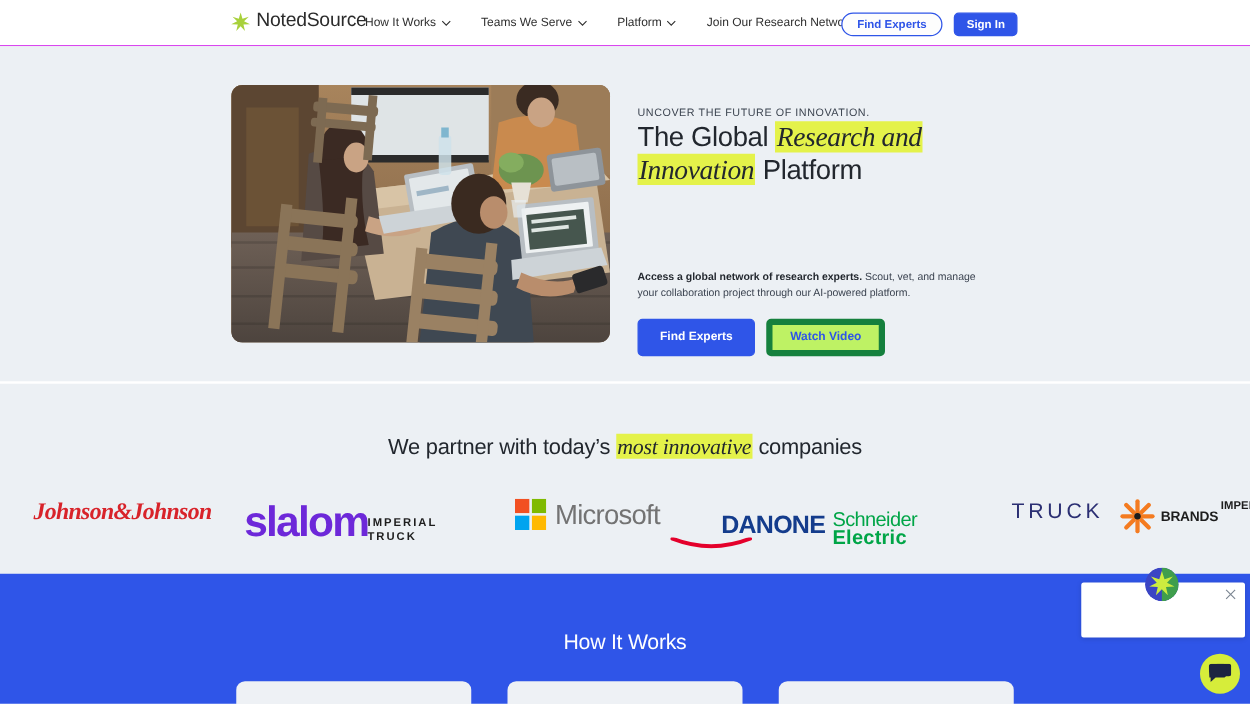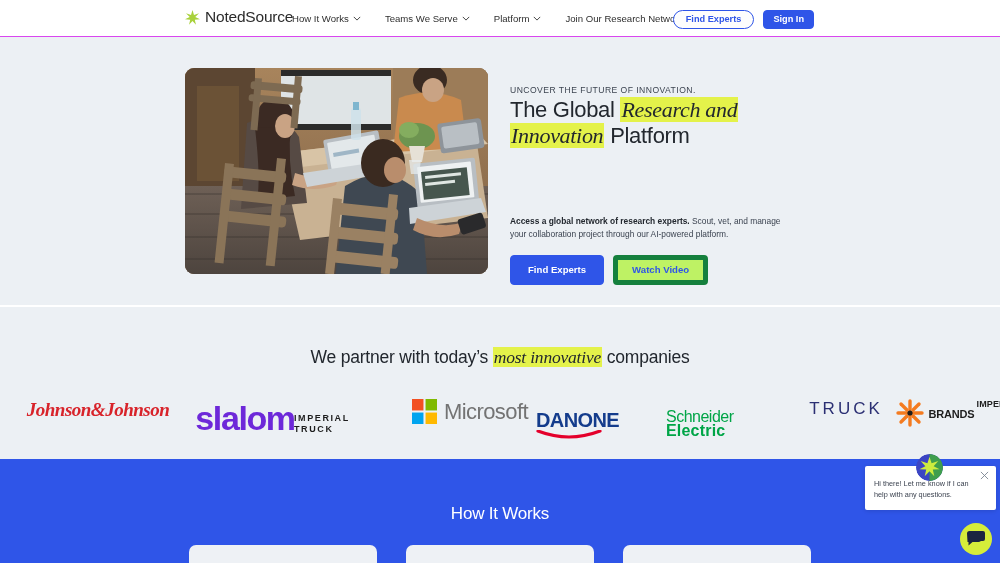--- a/index.html
+++ b/index.html
@@ -349,21 +349,21 @@
       <svg width="25" height="25" viewBox="0 0 24 24">
         <rect x="0" y="0" width="11" height="11" fill="#f25022"></rect>
         <rect x="13" y="0" width="11" height="11" fill="#7fba00"></rect>
         <rect x="0" y="13" width="11" height="11" fill="#00a4ef"></rect>
         <rect x="13" y="13" width="11" height="11" fill="#ffb900"></rect>
       </svg>
       <span style="font-size:22px;color:#737373;letter-spacing:-0.6px;">Microsoft</span>
     </div>
 
     <div class="logo-cell" style="width:130px;flex-direction:column;">
-      <span style="font-weight:700;font-size:20px;color:#143c8c;letter-spacing:-0.6px;line-height:20px;">DANONE</span>
+      <span style="font-weight:700;font-size:20px;color:#143c8c;letter-spacing:-0.6px;line-height:20px;margin-left:41px;">DANONE</span>
       <svg width="66" height="9" viewBox="0 0 66 9">
         <path d="M2 1 Q33 13 64 1" fill="none" stroke="#e4002b" stroke-width="3.2" stroke-linecap="round"></path>
       </svg>
     </div>
 
     <div class="logo-cell" style="width:132px;flex-direction:column;line-height:14px;">
       <span style="font-weight:400;font-size:16px;color:#00a547;letter-spacing:-0.5px;">Schneider</span>
       <span style="font-weight:700;font-size:16px;color:#00a547;letter-spacing:0.2px;">Electric</span>
     </div>
 
@@ -404,21 +404,20 @@
   </div>
   <div class="card">
     
   </div>
   <div class="card">
     
   </div>
 </div>
 
 <div class="chat-bubble">
-  <div class="chat-text">Hi there! Let me know if I can help with any questions.</div>
   <svg class="chat-close" viewBox="0 0 10 10">
     <path d="M1 1 L9 9 M9 1 L1 9" stroke="#7c8692" stroke-width="1" fill="none"></path>
   </svg>
 </div>
 
 <div class="chat-avatar">
   <svg viewBox="0 0 27 27">
     <circle cx="13.5" cy="13.5" r="13.5" fill="#3b45c4"></circle>
     <path d="M13.5 0 A13.5 13.5 0 0 1 13.5 27 Z" fill="#3f9e4d"></path>
     <path d="M13.5 2.8 L15.6 9.3 L22.3 7.1 L17.6 12.2 L23.6 15.2 L16.8 15.6 L18.3 22.2 L13.5 17.3 L8.7 22.2 L10.2 15.6 L3.4 15.2 L9.4 12.2 L4.7 7.1 L11.4 9.3 Z" fill="#cdec3f"></path>

